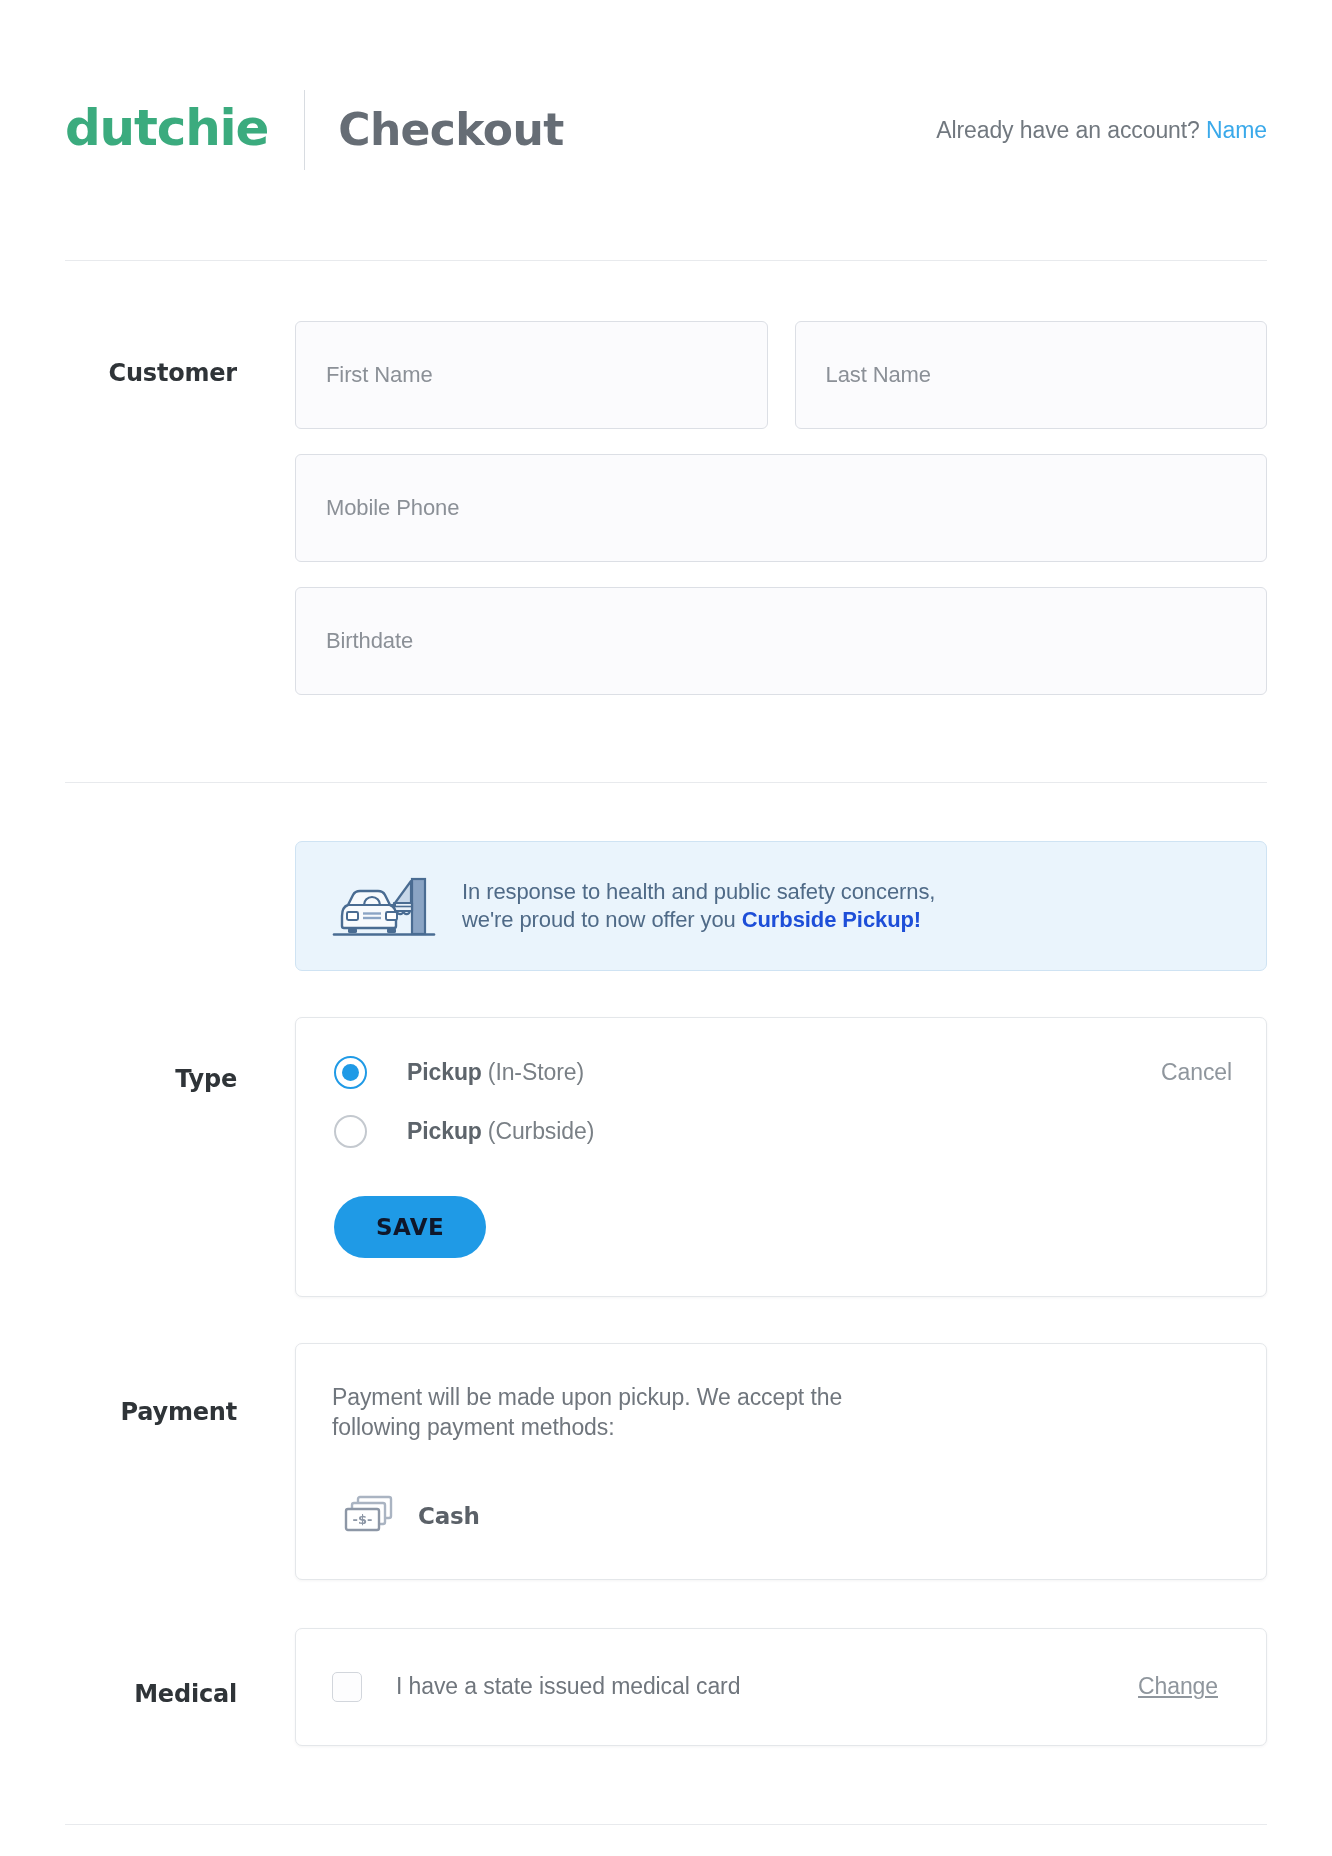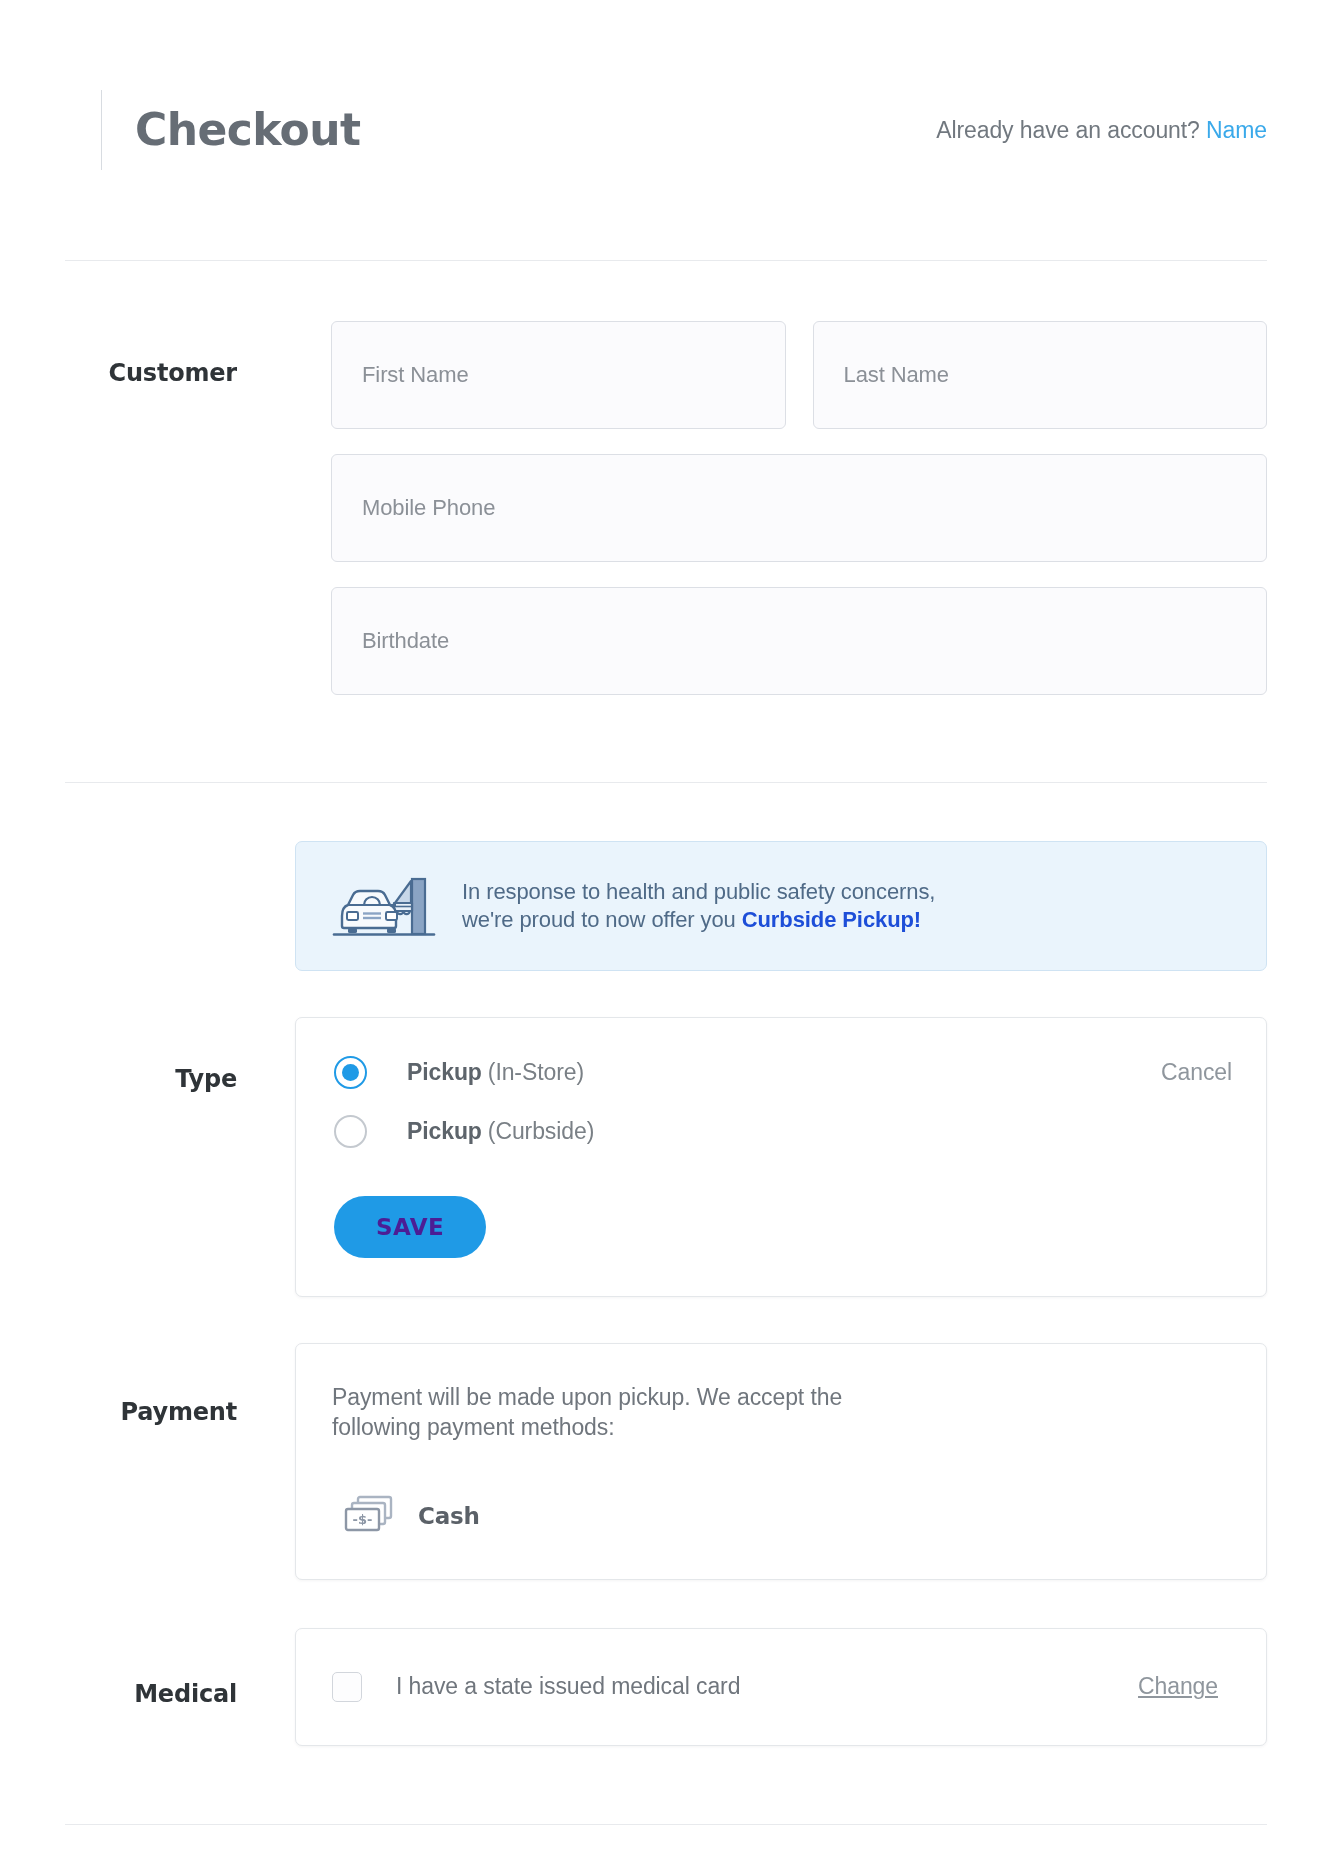--- a/index.html
+++ b/index.html
@@ -83,21 +83,21 @@
     padding-right: 58px;
     font-family: "DejaVu Sans", sans-serif;
     font-weight: 700;
     font-size: 24px;
     color: #2f3438;
     letter-spacing: -0.2px;
   }
   .section-body { flex: 1 1 auto; min-width: 0; }
 
   
-  .customer-section { padding-top: 60px; padding-bottom: 62px; gap: 36px; }
+  .customer-section { padding-top: 60px; padding-bottom: 62px; }
   .customer-section .section-label { padding-top: 38px; }
 
   .field-row {
     display: flex;
     gap: 27px;
     margin-bottom: 25px;
   }
   .input {
     flex: 1 1 0;
     height: 108px;
@@ -215,21 +215,21 @@
   .save-btn {
     margin-top: 22px;
     display: inline-flex;
     align-items: center;
     justify-content: center;
     height: 62px;
     padding: 0 42px;
     border: none;
     border-radius: 31px;
     background: #1f9ae6;
-    color: #4c1d95;
+    color: #0f172a;
     font-family: "DejaVu Sans", sans-serif;
     font-weight: 700;
     font-size: 23px;
     letter-spacing: 0.5px;
     cursor: pointer;
   }
 
   
   .payment-section { padding-top: 46px; }
   .payment-section .section-label { padding-top: 55px; }
@@ -282,20 +282,21 @@
 
   .bottom-divider { margin-top: 78px; }
 </style>
 </head>
 <body>
 
 <div class="page">
 
   <div class="header">
     <div class="brand-row">
+      <div class="logo">dutchie</div>
       <div class="logo-divider"></div>
       <div class="page-title">Checkout</div>
     </div>
     <div class="header-right">
       <span>Already have an account?</span>
       <span class="login-link">Name</span>
     </div>
   </div>
 
   <div class="divider"></div>

